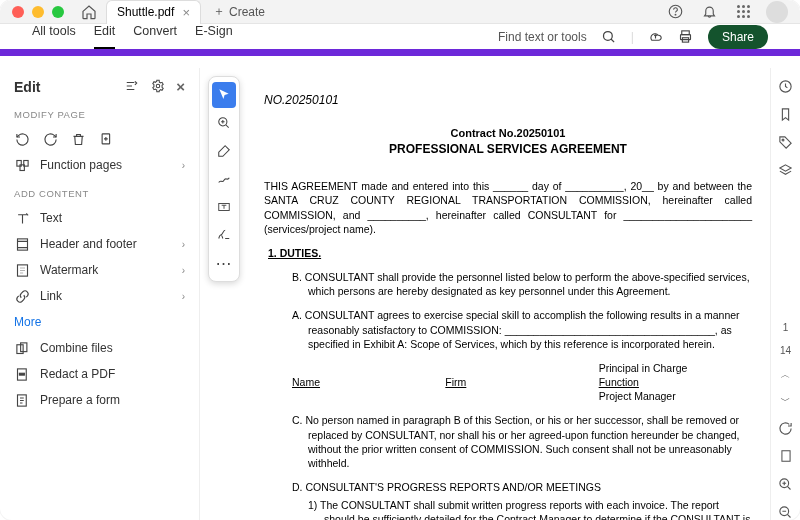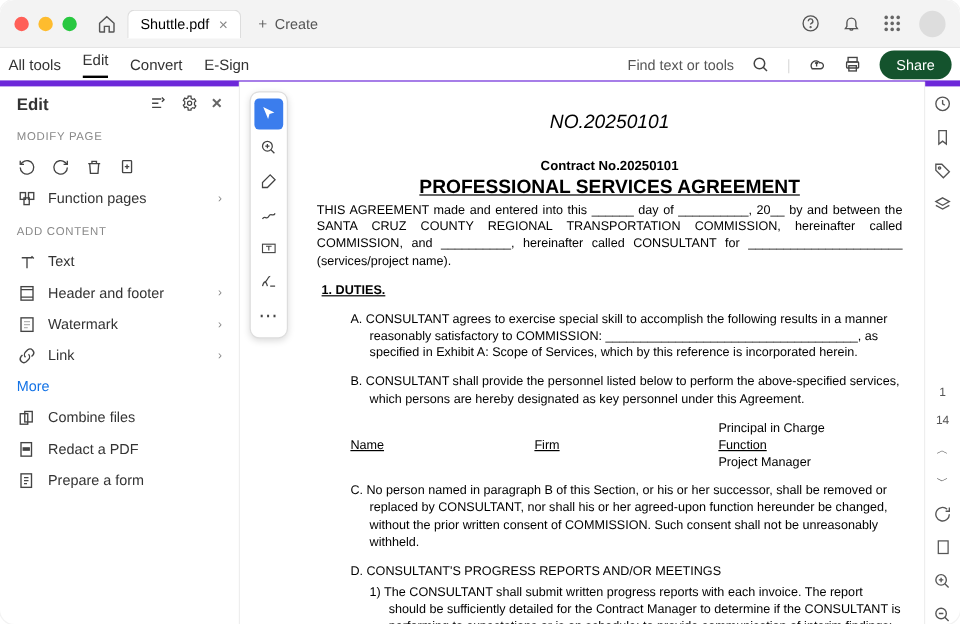--- a/index.html
+++ b/index.html
@@ -1,51 +1,51 @@
 <!DOCTYPE html>
 <html><head>
 <meta charset="utf-8">
 <style>
 * { margin:0; padding:0; box-sizing:border-box; font-family:-apple-system,BlinkMacSystemFont,"Segoe UI",sans-serif; }
 body { background:#fff; width:800px; height:520px; overflow:hidden; border-radius:12px; box-shadow:0 0 0 1px rgba(0,0,0,.05); position:relative; }
-.titlebar { height:40px; background:#f3f3f3; display:flex; align-items:center; padding:0 12px; border-bottom:1px solid #e5e5e5; border-radius:12px 12px 0 0; }
+.titlebar { height:24px; background:#f3f3f3; display:flex; align-items:center; padding:0 12px; border-bottom:1px solid #e5e5e5; border-radius:12px 12px 0 0; }
 .traffic { display:flex; gap:8px; margin-right:14px; }
 .dot { width:12px; height:12px; border-radius:50%; }
 .red{background:#ff5f57}.yellow{background:#febc2e}.green{background:#28c840}
 .tb-btn { width:22px; height:22px; display:flex; align-items:center; justify-content:center; color:#555; }
 .tab { display:flex; align-items:center; background:#fff; border:1px solid #ddd; border-bottom:none; padding:4px 10px; font-size:12px; border-radius:6px 6px 0 0; margin-left:6px; gap:8px; }
 .tab-close{color:#888;font-size:13px}
 .create-btn { display:flex; align-items:center; gap:4px; margin-left:12px; font-size:12px; color:#555; }
 .tb-right { margin-left:auto; display:flex; gap:12px; align-items:center; }
 .grid-dots{display:grid;grid-template-columns:repeat(3,3px);grid-template-rows:repeat(3,3px);gap:2px}
 .grid-dots span{width:3px;height:3px;background:#666;border-radius:50%}
 .avatar{width:22px;height:22px;border-radius:50%;background:#ddd}
-.toolbar2 { height:32px; display:flex; align-items:center; padding:0 7px; border-bottom:5px solid #6d28d9; font-size:12.5px; }
+.toolbar2 { height:32px; display:flex; padding:0 32px; border-bottom:7px solid #6d28d9; font-size:12.5px; }
 .tool-item { margin-right:18px; color:#333; cursor:pointer; }
 .tool-item.active { border-bottom:2px solid #000; padding-bottom:6px; font-weight:500; }
 .tb2-right { margin-left:auto; display:flex; align-items:center; gap:14px; color:#444; }
 .share { background:#14532d; color:#fff; border-radius:16px; padding:5px 14px; font-size:12px; }
 .main { position:absolute; top:68px; bottom:0; left:0; right:0; display:flex; }
 .sidebar { width:200px; border-right:1px solid #eee; padding:10px 14px; font-size:12px; color:#333; overflow:hidden; }
 .sb-head { display:flex; align-items:center; font-size:14px; font-weight:600; margin-bottom:14px; gap:10px;}
 .sb-head-icons{margin-left:auto;display:flex;gap:10px;color:#666}
 .sb-section { font-size:9.5px; letter-spacing:.06em; color:#888; margin:10px 0 6px; text-transform:uppercase; }
 .sb-row { display:flex; gap:12px; align-items:center; padding:5px 0; }
 .sb-item { display:flex; align-items:center; gap:10px; padding:5px 0; cursor:pointer; color:#333; }
 .sb-item .chev{margin-left:auto;color:#888;font-size:10px}
 .ic{width:16px;height:16px;display:inline-flex;align-items:center;justify-content:center;color:#444;flex:none}
 .more-link{color:#1473e6;font-size:12px;padding:6px 0;cursor:pointer}
 .float-tools { position:absolute; left:208px; top:76px; width:32px; background:#fff; border:1px solid #ddd; border-radius:8px; box-shadow:0 2px 6px rgba(0,0,0,.15); display:flex; flex-direction:column; align-items:center; padding:4px 0; z-index:5; }
 .ft-item{width:24px;height:26px;display:flex;align-items:center;justify-content:center;color:#444;cursor:pointer;margin:1px 0;border-radius:4px}
 .ft-item.sel{background:#3b7ded;color:#fff}
 .doc-area { flex:1; background:#fff; overflow:hidden; position:relative; padding:18px 8px 0 54px; }
 .page { background:#fff; padding:6px 10px; font-family:"Times New Roman",serif; font-size:10.5px; color:#000; line-height:1.35; }
-.docnum{text-align:center;font-style:italic;font-size:16px;margin-bottom:18px}
+.docnum{text-align:left;font-style:italic;font-size:12px;margin-bottom:18px}
 .contractno{text-align:center;font-weight:bold;font-size:11px}
-.agree-title{text-align:center;font-weight:bold;text-decoration:underline;font-size:16px;}
+.agree-title{text-align:center;font-weight:bold;font-size:12px;margin-bottom:22px}
 .para{margin-bottom:10px;text-align:justify}
 .section-h{font-weight:bold}
 .sub{margin-left:28px;margin-bottom:10px;text-indent:-16px;padding-left:16px}
 .subsub{margin-left:44px;text-indent:-16px;padding-left:16px}
 .u{text-decoration:underline}
 .col3{display:flex;margin-left:28px}
 .col3 span{flex:1}
 .right-rail{width:30px;border-left:1px solid #eee;display:flex;flex-direction:column;align-items:center;gap:12px;padding-top:10px;color:#555;font-size:11px}
 .right-rail .ic{color:#555}
 .pgnum{font-size:10px}
@@ -261,22 +261,22 @@
       </div>
   </div>
 
   <div class="doc-area">
     <div class="page">
       <div class="docnum">NO.20250101</div>
       <div class="contractno">Contract No.20250101</div>
       <div class="agree-title">PROFESSIONAL SERVICES AGREEMENT</div>
       <div class="para">THIS AGREEMENT made and entered into this ______ day of __________, 20__ by and between the SANTA CRUZ COUNTY REGIONAL TRANSPORTATION COMMISSION, hereinafter called COMMISSION, and __________, hereinafter called CONSULTANT for ______________________ (services/project name).</div>
       <div class="para section-h" style="margin-left:4px"><span class="u">1.   DUTIES.</span></div>
+      <div class="sub">B.  CONSULTANT shall provide the personnel listed below to perform the above-specified services, which persons are hereby designated as key personnel under this Agreement.</div>
       <div class="sub">A.  CONSULTANT agrees to exercise special skill to accomplish the following results in a manner reasonably satisfactory to COMMISSION: ____________________________________, as specified in Exhibit A: Scope of Services, which by this reference is incorporated herein.</div>
-      <div class="sub">B.  CONSULTANT shall provide the personnel listed below to perform the above-specified services, which persons are hereby designated as key personnel under this Agreement.</div>
       <div class="col3">
           <span></span>
           <span></span>
           <span>Principal in Charge</span>
         </div>
       <div class="col3">
         <span class="u">Name</span>
         <span class="u">Firm</span>
         <span class="u">Function</span>
       </div>

